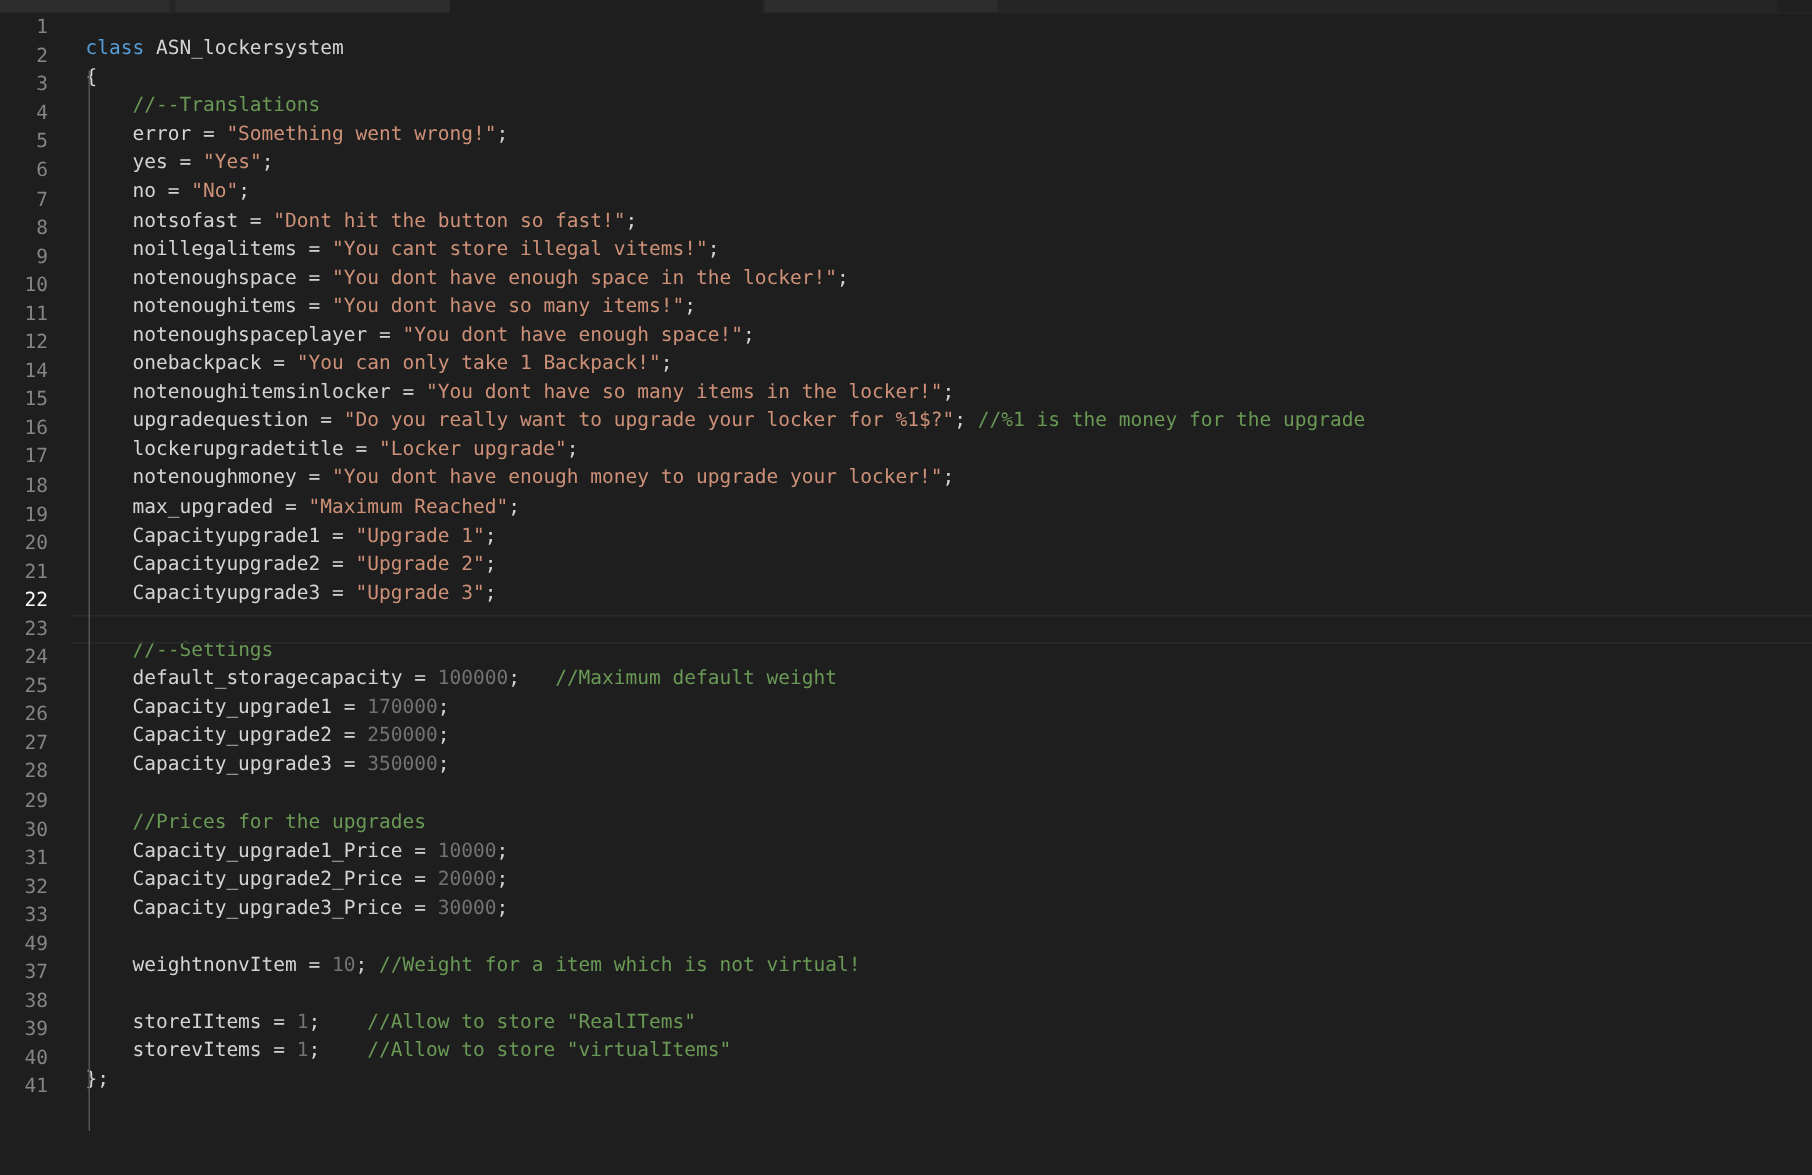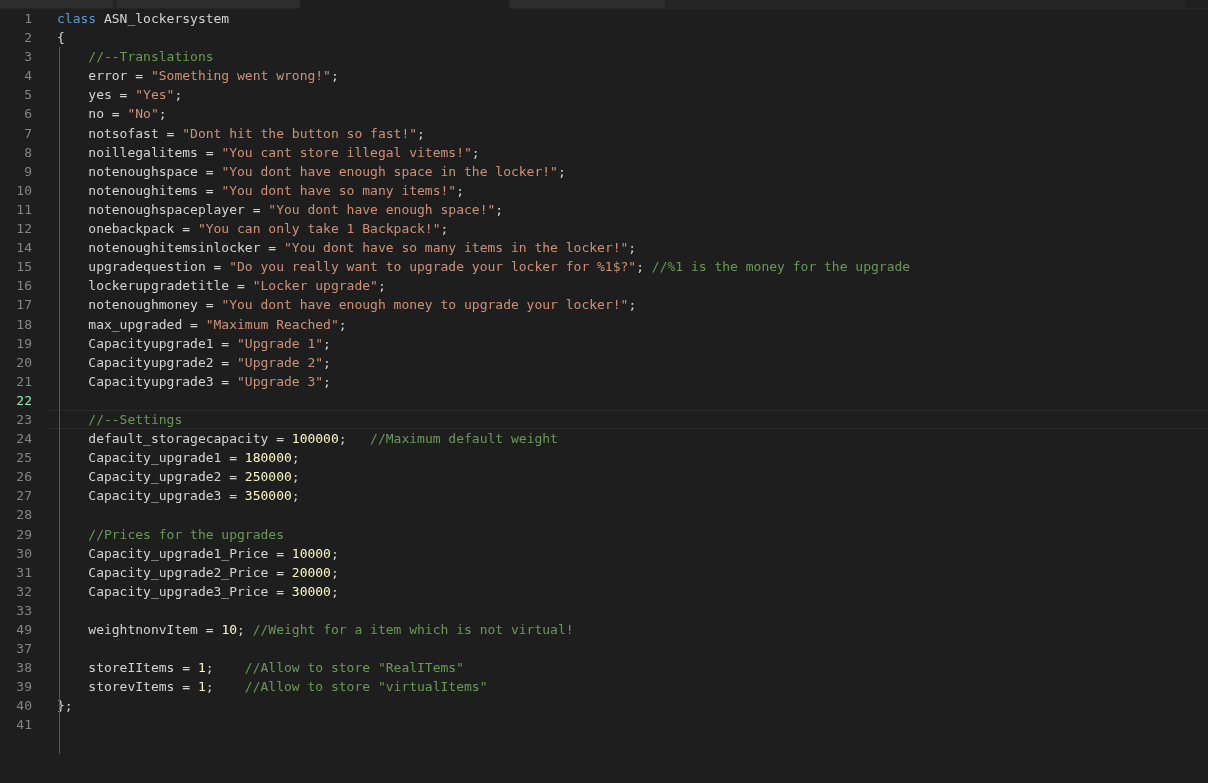--- a/index.html
+++ b/index.html
@@ -43,26 +43,26 @@
     pointer-events: none;
   }
   .row { display: flex; height: 19.1px; line-height: 19.1px; }
   .num {
     flex: none;
     width: 32px;
     text-align: right;
     color: #858585;
     user-select: none;
   }
-  .row.active .num { color: #86efac; }
-  .code { margin-left: 25px; white-space: pre; color: #d4d4d4; }
+  .row.active .num { color: #ffffff; }
+  .code { margin-left: 25px; white-space: pre; color: #d4d4d4; margin-top: 14px; }
   .tok-k { color: #569cd6; }
   .tok-p { color: #d4d4d4; }
   .tok-s { color: #ce9178; }
-  .tok-n { color: #fef9c3; }
+  .tok-n { color: #737373; }
   .tok-c { color: #6a9955; }
 </style>
 </head>
 <body>
 
 <div class="app">
   <div class="tabbar">
     <div class="tab t1"></div>
     <div class="tab t2"></div>
     <div class="tab t3"></div>
@@ -160,21 +160,21 @@
         <div class="row">
           <span class="num">23</span>
           <span class="code"><span class="tok-p">    </span><span class="tok-c">//--Settings</span></span>
         </div>
         <div class="row">
           <span class="num">24</span>
           <span class="code"><span class="tok-p">    default_storagecapacity = </span><span class="tok-n">100000</span><span class="tok-p">;   </span><span class="tok-c">//Maximum default weight</span></span>
         </div>
         <div class="row">
           <span class="num">25</span>
-          <span class="code"><span class="tok-p">    Capacity_upgrade1 = </span><span class="tok-n">180000</span><span class="tok-p">;</span></span>
+          <span class="code"><span class="tok-p">    Capacity_upgrade1 = </span><span class="tok-n">170000</span><span class="tok-p">;</span></span>
         </div>
         <div class="row">
           <span class="num">26</span>
           <span class="code"><span class="tok-p">    Capacity_upgrade2 = </span><span class="tok-n">250000</span><span class="tok-p">;</span></span>
         </div>
         <div class="row">
           <span class="num">27</span>
           <span class="code"><span class="tok-p">    Capacity_upgrade3 = </span><span class="tok-n">350000</span><span class="tok-p">;</span></span>
         </div>
         <div class="row">

